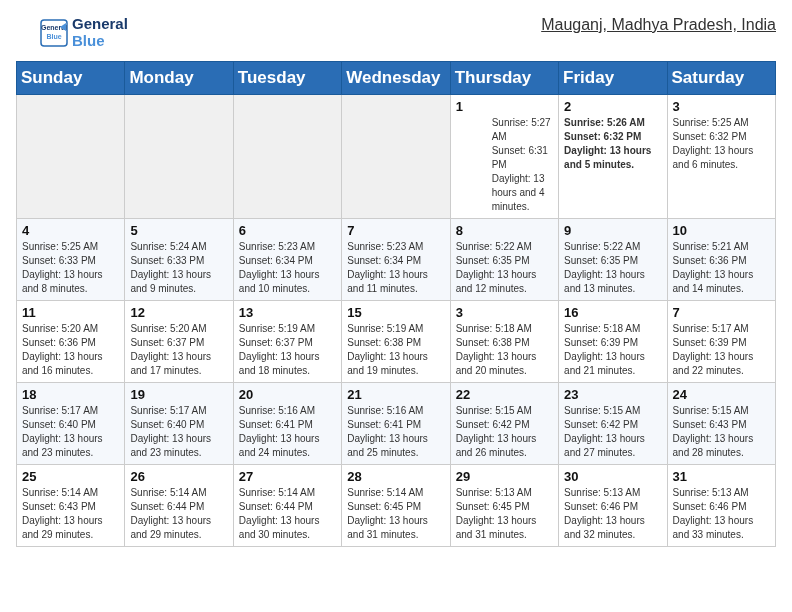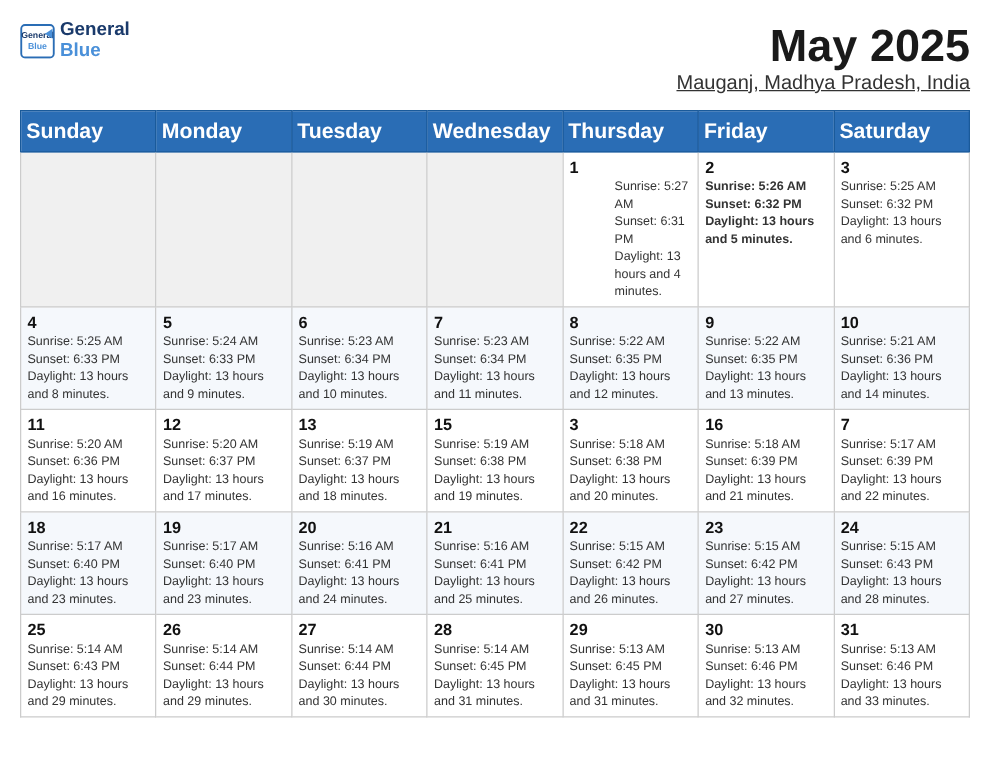--- a/index.html
+++ b/index.html
@@ -12,20 +12,21 @@
     }
     .header {
       display: flex;
       justify-content: space-between;
       align-items: flex-start;
       margin-bottom: 12px;
     }
     .logo {
       display: flex;
       align-items: center;
+      margin-left: 24px;
     }
     .logo-icon {
       width: 28px;
       height: 28px;
       margin-right: 4px;
     }
     .title-block {
       text-align: right;
     }
     .month-title {
@@ -90,21 +91,20 @@
       <text x="14" y="11" text-anchor="middle" font-size="7" font-weight="bold" fill="#1a3a6b">General</text>
       <text x="14" y="20" text-anchor="middle" font-size="7" font-weight="bold" fill="#4a90d9">Blue</text>
       <polygon points="20,8 26,4 26,12" fill="#4a90d9"></polygon>
     </svg>
     <div>
       <div style="font-size:15px;font-weight:bold;color:#1a3a6b;line-height:1.1;">General</div>
       <div style="font-size:15px;font-weight:bold;color:#4a90d9;line-height:1.1;">Blue</div>
     </div>
   </div>
   <div class="title-block">
-    <div class="month-title">May 2025</div>
     <div class="location">Mauganj, Madhya Pradesh, India</div>
   </div>
 </div>
 
 <table class="calendar">
   <thead>
     <tr>
     <th>Sunday</th>
         <th>Monday</th>
         <th>Tuesday</th>

